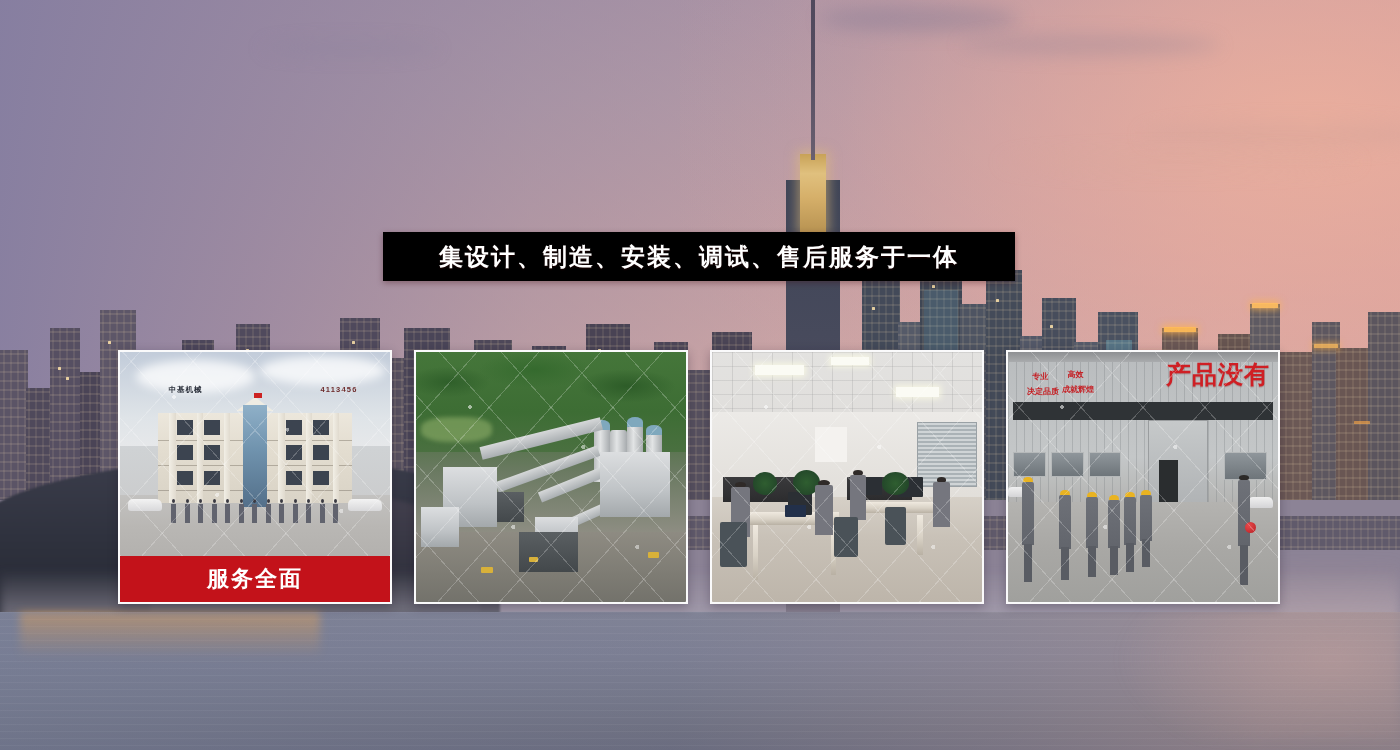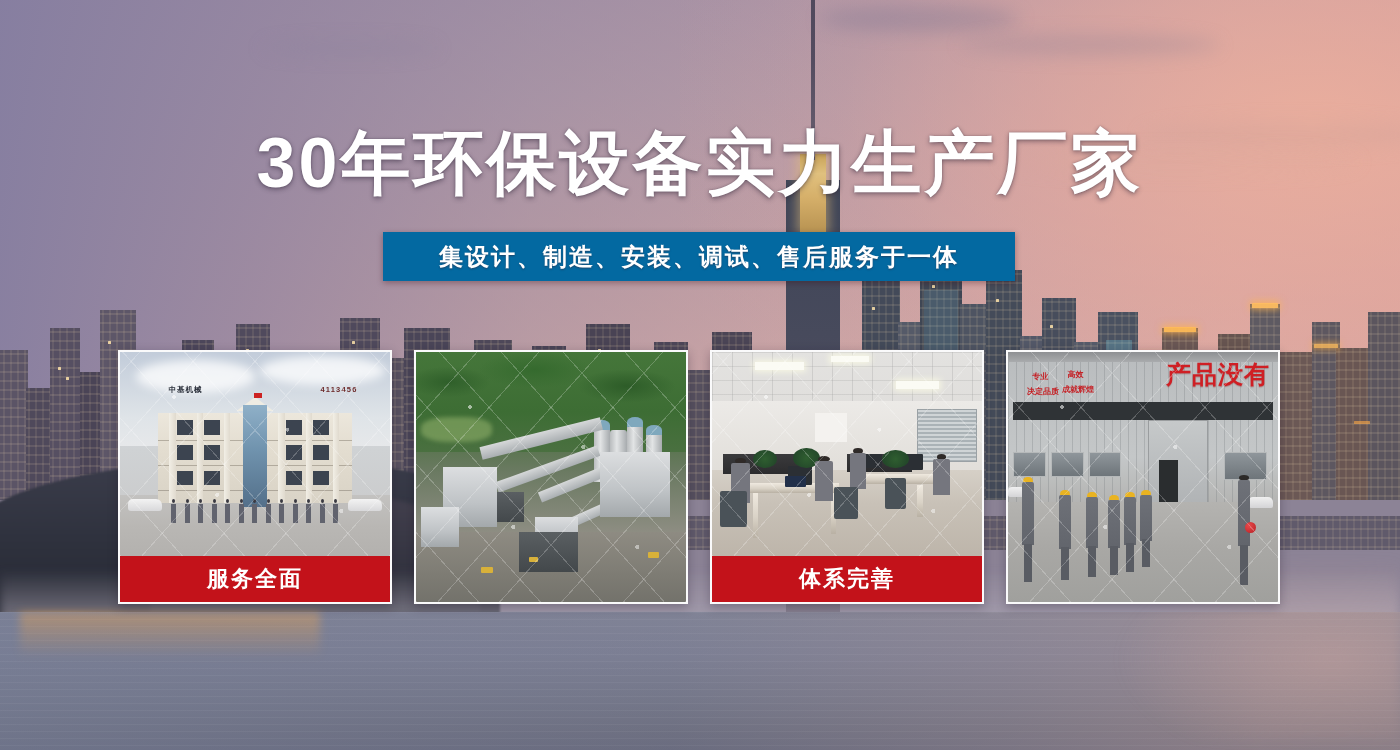--- a/index.html
+++ b/index.html
@@ -224,21 +224,21 @@
     white-space: nowrap;
   }
 
   
   .subbanner {
     position: absolute;
     left: 383px;
     top: 232px;
     width: 632px;
     height: 49px;
-    background: #0369a1;
+    background: #000000;
     display: flex;
     align-items: center;
     justify-content: center;
     box-shadow: 0 2px 6px rgba(60,10,15,.35);
   }
   .subbanner-text {
     color: #ffffff;
     font-size: 24px;
     font-weight: bold;
     letter-spacing: 2px;
@@ -483,21 +483,20 @@
 
   <div class="hill"></div>
   <div class="hill2"></div>
   <div class="riverlights"></div>
 
   <div class="water-mist"></div>
   <div class="water"></div>
   <div class="water-reflect"></div>
   <div class="water-haze-r"></div>
 
-  <div class="headline">30年环保设备实力生产厂家</div>
 
   <div class="subbanner">
     <span class="subbanner-text">集设计、制造、安装、调试、售后服务于一体</span>
   </div>
 
   <div class="cards">
 
     <div class="card">
       <div class="card-photo">
         <div class="p1">
@@ -678,21 +677,20 @@
               <b></b>
               <i></i>
             </div>
 
           <div class="p3-chair" style="left:3%;top:68%;width:10%;height:18%;"></div>
           <div class="p3-chair" style="left:45%;top:66%;width:9%;height:16%;"></div>
           <div class="p3-chair" style="left:64%;top:62%;width:8%;height:15%;"></div>
         </div>
         <div class="mesh"></div>
       </div>
-      <div class="card-caption">体系完善</div>
     </div>
 
     <div class="card">
       <div class="card-photo">
         <div class="p4">
           <div class="p4-wall"></div>
           <div class="p4-roof"></div>
           <div class="p4-bigtxt">产品没有</div>
           <div class="p4-txt2" style="left:9%;top:8%;">专业</div>
           <div class="p4-txt2" style="left:7%;top:14%;">决定品质</div>

